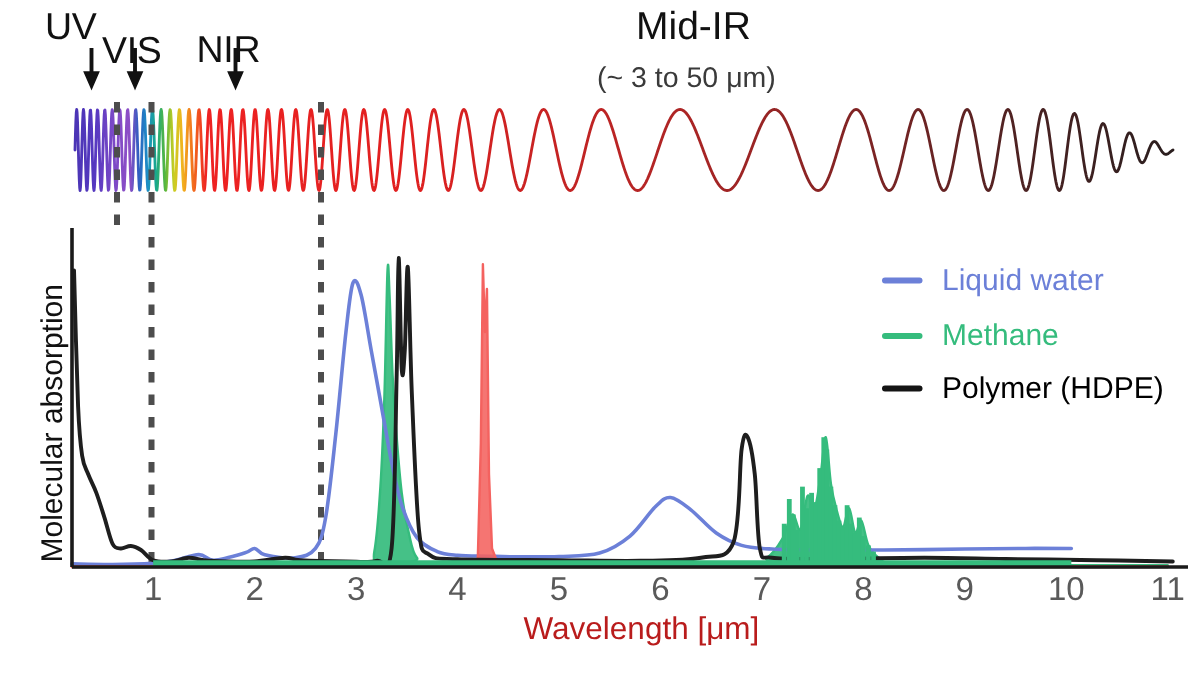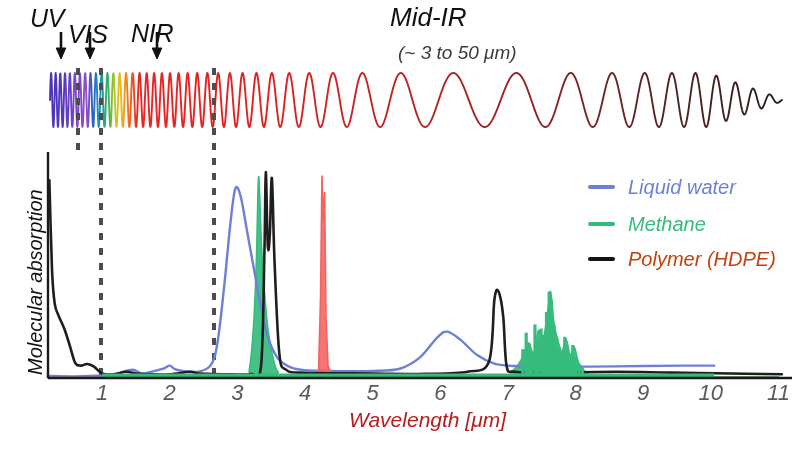--- a/index.html
+++ b/index.html
@@ -1,18 +1,18 @@
 <!DOCTYPE html>
 <html><head>
 <meta charset="utf-8">
 <style>
   html,body{margin:0;padding:0;background:#ffffff;}
   body{width:800px;height:450px;overflow:hidden;
        font-family:"Liberation Sans", sans-serif;color:#141414;}
-  #root{position:relative;width:800px;height:316px;font-style:italic;}
+  #root{position:relative;width:800px;height:316px;}
 
   .band-label{position:absolute;font-size:25px;font-weight:400;letter-spacing:-0.2px;
               color:#111;white-space:nowrap;}
   .midir-title{position:absolute;font-size:26px;font-weight:400;color:#111;white-space:nowrap;}
   .midir-sub{position:absolute;font-size:19px;font-weight:400;color:#3a3a3a;white-space:nowrap;}
 
   .ylabel{position:absolute;font-size:20px;color:#111;white-space:nowrap;
           transform-origin:0 0;transform:rotate(-90deg);}
   .xlabel{position:absolute;font-size:21px;color:#b91c1c;white-space:nowrap;}
 
@@ -25,21 +25,21 @@
 </style>
 </head>
 <body>
 
 <div id="root">
 
   <div class="band-label" style="left:30px;top:4px;">UV</div>
   <div class="band-label" style="left:68px;top:20px;">VIS</div>
   <div class="band-label" style="left:131px;top:19px;">NIR</div>
 
-  <div class="midir-title" style="left:390px;top:2px;">Mid-IR</div>
+  <div class="midir-title" style="left:424px;top:2px;">Mid-IR</div>
   <div class="midir-sub" style="left:398px;top:42px;">(~ 3 to 50 μm)</div>
 
   <svg width="800" height="450">
     <defs>
       <linearGradient id="spectrumGrad" x1="0" y1="0" x2="1" y2="0">
         <stop offset="0.000" stop-color="#4B35B5"></stop>
         <stop offset="0.018" stop-color="#5538C0"></stop>
         <stop offset="0.035" stop-color="#7B49C6"></stop>
         <stop offset="0.050" stop-color="#8E4EC6"></stop>
         <stop offset="0.058" stop-color="#2E5FC0"></stop>
@@ -136,17 +136,17 @@
     <span class="legend-text" style="color:#6C80D8;">Liquid water</span>
   </div>
 
   <div class="legend-row" style="left:588px;top:214px;">
     <span class="legend-swatch" style="background:#35BC7D;"></span>
     <span class="legend-text" style="color:#35BC7D;">Methane</span>
   </div>
 
   <div class="legend-row" style="left:588px;top:249px;">
     <span class="legend-swatch" style="background:#141414;"></span>
-    <span class="legend-text" style="color:#c2410c;">Polymer (HDPE)</span>
+    <span class="legend-text" style="color:#000000;">Polymer (HDPE)</span>
   </div>
 
 
 </div>
 
 </body></html>

